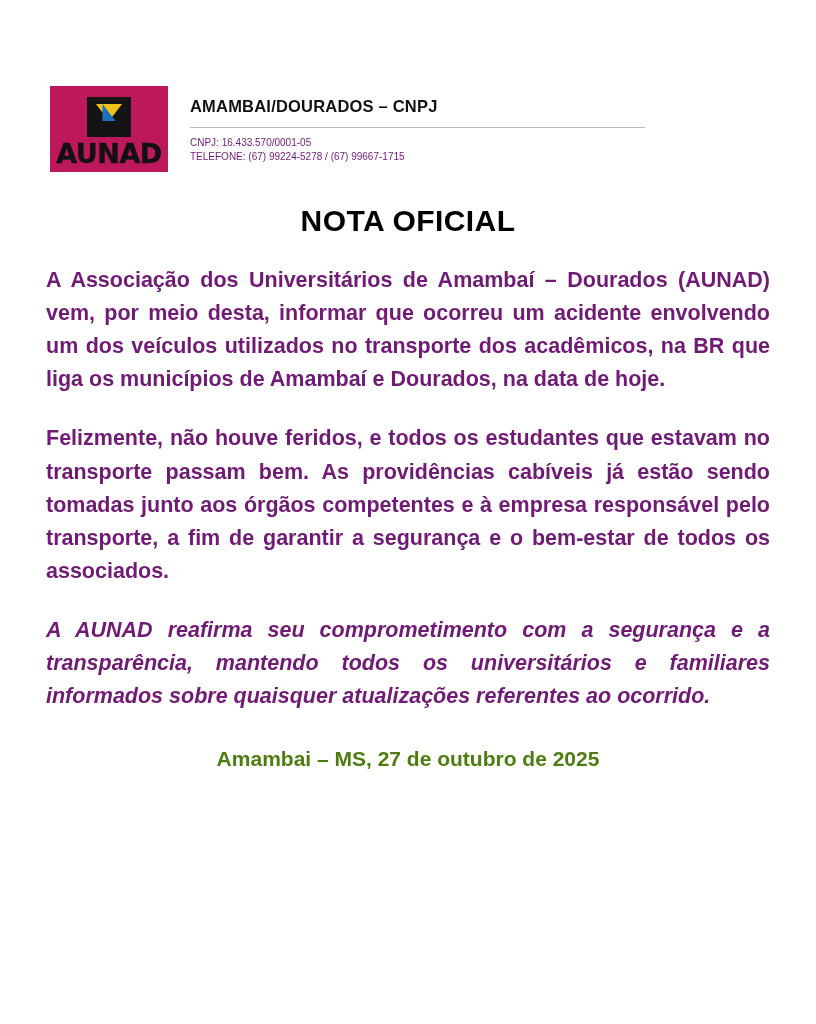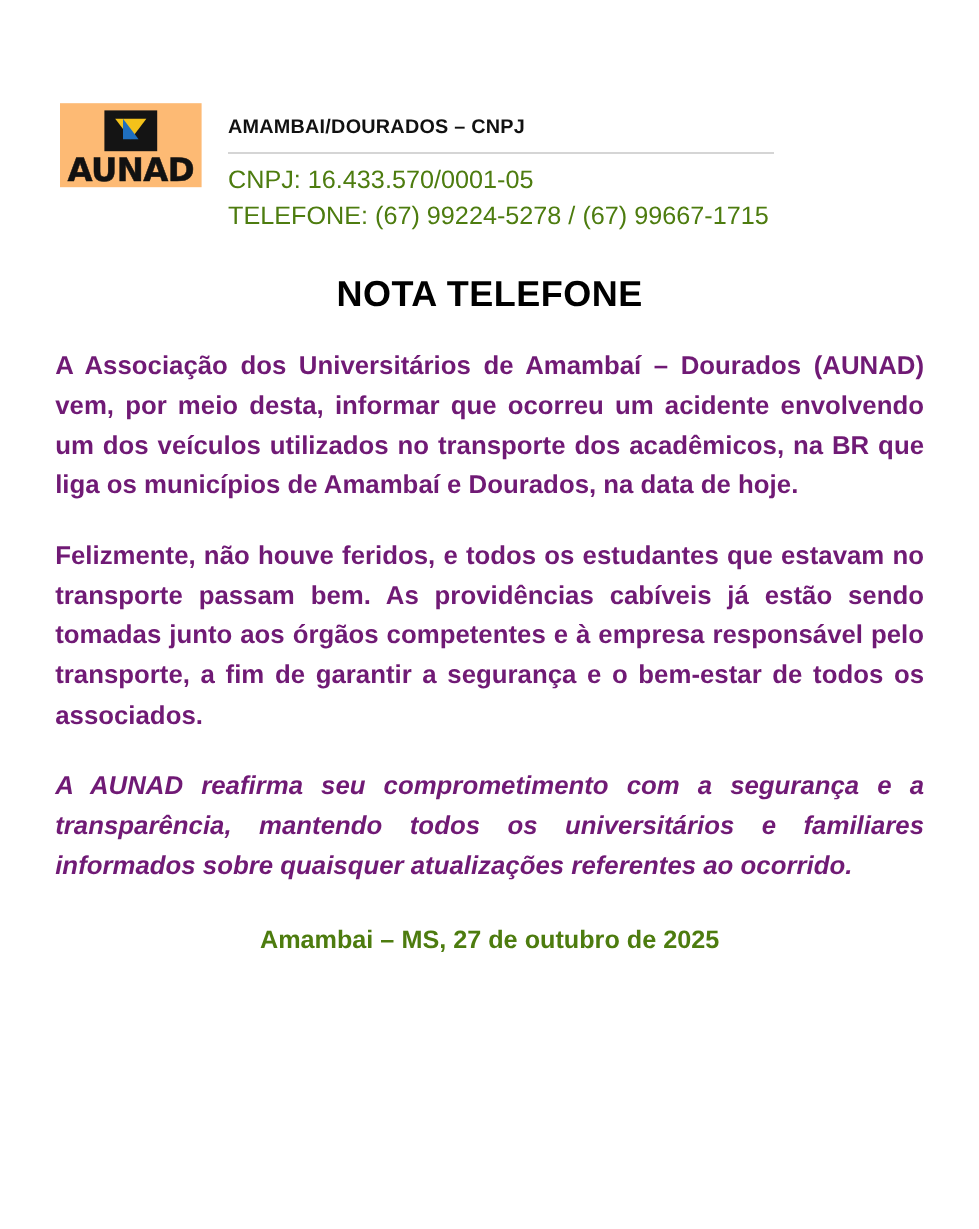--- a/index.html
+++ b/index.html
@@ -24,22 +24,22 @@
 
   
   .letterhead {
     display: flex;
     align-items: flex-start;
     gap: 22px;
     padding-left: 4px;
   }
   .logo-box {
     width: 118px;
-    height: 70px;
-    background: #fdba74;
+    height: 86px;
+    background: #be185d;
     flex: 0 0 auto;
     position: relative;
     display: flex;
     flex-direction: column;
     align-items: center;
     justify-content: center;
     padding-top: 4px;
     box-sizing: border-box;
   }
   .logo-mark {
@@ -94,22 +94,22 @@
     line-height: 1.32;
   }
   .head-rule {
     border: 0;
     border-top: 1px solid #b9b9b9;
     margin: 9px 0 8px 0;
     width: 455px;
   }
   .contact-line {
     font-family: "Liberation Sans", sans-serif;
-    font-size: 21px;
-    color: #4d7c0f;
+    font-size: 10px;
+    color: #701a75;
     line-height: 1.45;
   }
 
   
   .doc-title {
     text-align: center;
     font-weight: 700;
     font-size: 30px;
     letter-spacing: 0.4px;
     margin: 32px 0 26px 0;
@@ -153,21 +153,21 @@
 
     <div class="head-text">
       <div class="org-line">AMAMBAI/DOURADOS – CNPJ</div>
       <hr class="head-rule">
       <div class="contact-line">CNPJ: 16.433.570/0001-05</div>
       <div class="contact-line">TELEFONE: (67) 99224-5278 / (67) 99667-1715</div>
     </div>
 
   </div>
 
-  <h1 class="doc-title">NOTA TELEFONE</h1>
+  <h1 class="doc-title">NOTA OFICIAL</h1>
 
   <div class="body-text">
     <p>A Associação dos Universitários de Amambaí – Dourados (AUNAD) vem, por meio desta, informar que ocorreu um acidente envolvendo um dos veículos utilizados no transporte dos acadêmicos, na BR que liga os municípios de Amambaí e Dourados, na data de hoje.</p>
     <p>Felizmente, não houve feridos, e todos os estudantes que estavam no transporte passam bem. As providências cabíveis já estão sendo tomadas junto aos órgãos competentes e à empresa responsável pelo transporte, a fim de garantir a segurança e o bem-estar de todos os associados.</p>
     <p>A AUNAD reafirma seu comprometimento com a segurança e a transparência, mantendo todos os universitários e familiares informados sobre quaisquer atualizações referentes ao ocorrido.</p>
   </div>
 
   <div class="signoff">Amambai – MS, 27 de outubro de 2025</div>
 
 </div>

